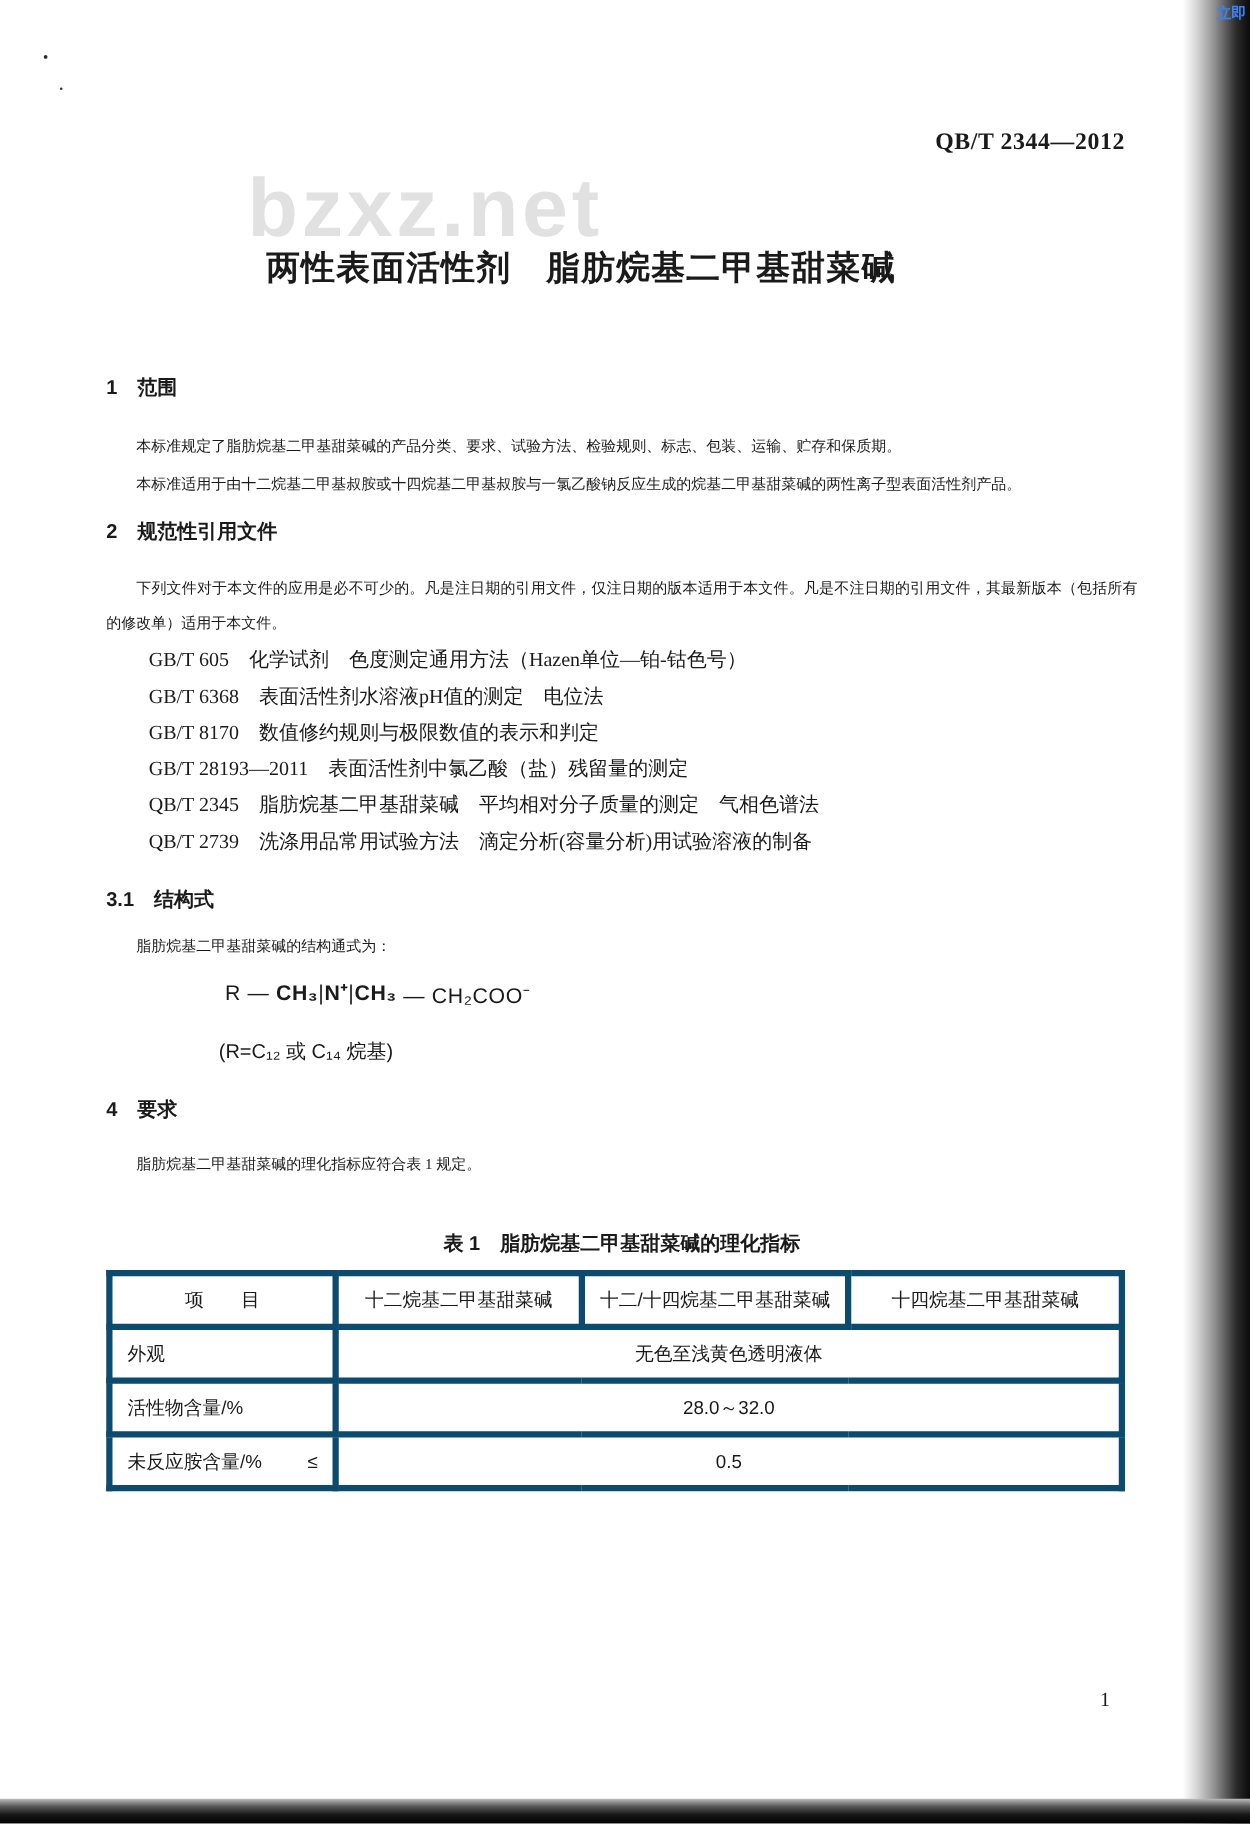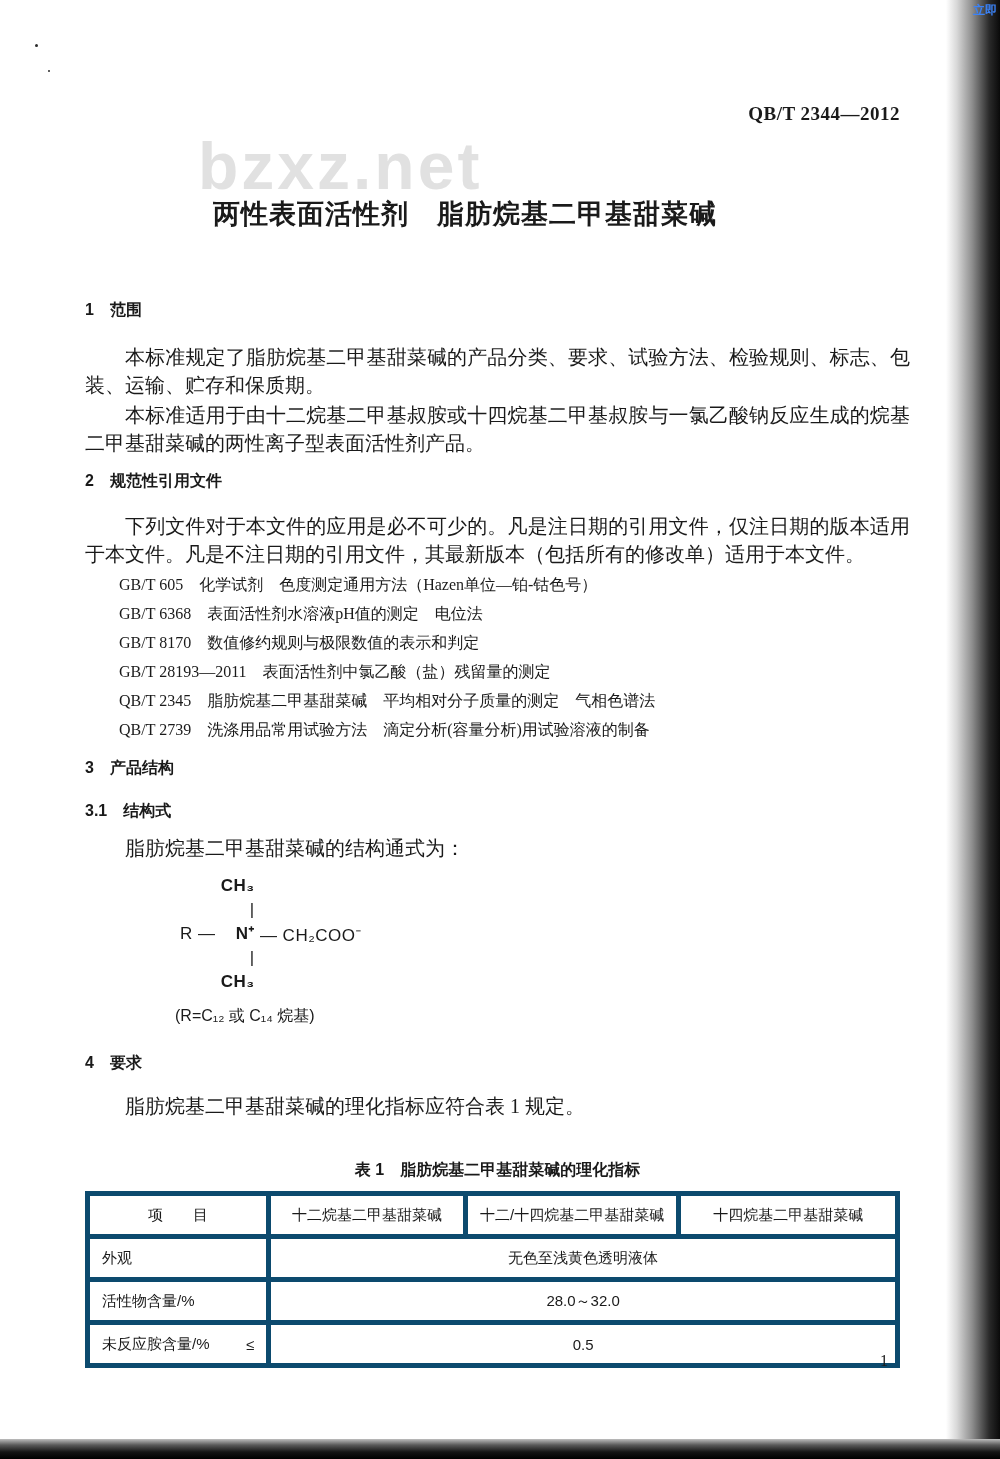--- a/index.html
+++ b/index.html
@@ -69,21 +69,21 @@
     font-family: "Liberation Sans", sans-serif;
     font-size: 16px; font-weight: bold;
   }
   .h-scope { margin-top: 0; }
   .h-refs { margin-top: 14px; }
   .h-products { margin-top: 14px; }
   .h-sub { margin-top: 22px; }
   .h-req { margin-top: 26px; }
 
   .para {
-    font-size: 20px; line-height: 28px;
+    font-size: 12px; line-height: 28px;
     text-indent: 2em;
     text-align: justify;
   }
   .p-scope-1 { margin-top: 22px; }
   .p-scope-2 { margin-top: 2px; }
   .p-refs-intro { margin-top: 20px; }
   .p-structure-intro { margin-top: 12px; }
   .p-req-intro { margin-top: 18px; }
 
   .ref-list { list-style: none; margin-top: 2px; }
@@ -92,25 +92,25 @@
     padding-left: 34px;
   }
 
   .formula {
     margin-top: 12px; margin-left: 95px;
     display: flex; align-items: center;
     font-family: "Liberation Sans", sans-serif;
     font-size: 17px; font-weight: bold; letter-spacing: 0.5px;
     width: max-content;
   }
-  .formula .col { display: flex; flex-direction: column; align-items: flex-end; }
+  .formula .col { display: flex; flex-direction: row; align-items: flex-start; }
   .formula .col span { line-height: 24px; }
   .formula .bond { font-weight: normal; }
   .formula-note {
-    margin-top: 12px; margin-left: 90px;
+    margin-top: 24px; margin-left: 90px;
     font-family: "Liberation Sans", sans-serif;
     font-size: 16px;
   }
 
   .table-caption {
     margin-top: 40px;
     text-align: center;
     font-family: "Liberation Sans", sans-serif;
     font-size: 16px; font-weight: bold;
   }
@@ -168,21 +168,20 @@
     <p class="para p-refs-intro">下列文件对于本文件的应用是必不可少的。凡是注日期的引用文件，仅注日期的版本适用于本文件。凡是不注日期的引用文件，其最新版本（包括所有的修改单）适用于本文件。</p>
     <ul class="ref-list">
       <li>GB/T 605　化学试剂　色度测定通用方法（Hazen单位—铂-钴色号）</li>
       <li>GB/T 6368　表面活性剂水溶液pH值的测定　电位法</li>
       <li>GB/T 8170　数值修约规则与极限数值的表示和判定</li>
       <li>GB/T 28193—2011　表面活性剂中氯乙酸（盐）残留量的测定</li>
       <li>QB/T 2345　脂肪烷基二甲基甜菜碱　平均相对分子质量的测定　气相色谱法</li>
       <li>QB/T 2739　洗涤用品常用试验方法　滴定分析(容量分析)用试验溶液的制备</li>
     </ul>
 
-    <div class="sec-heading h-products">3　产品结构</div>
     <div class="sec-heading h-sub">3.1　结构式</div>
     <p class="para p-structure-intro">脂肪烷基二甲基甜菜碱的结构通式为：</p>
 
     <div class="formula">
       <span class="bond">R —</span>
       <span>&nbsp;</span>
       <span class="col">
         <span>CH₃</span>
         <span class="bond">|</span>
         <span>N⁺</span>

